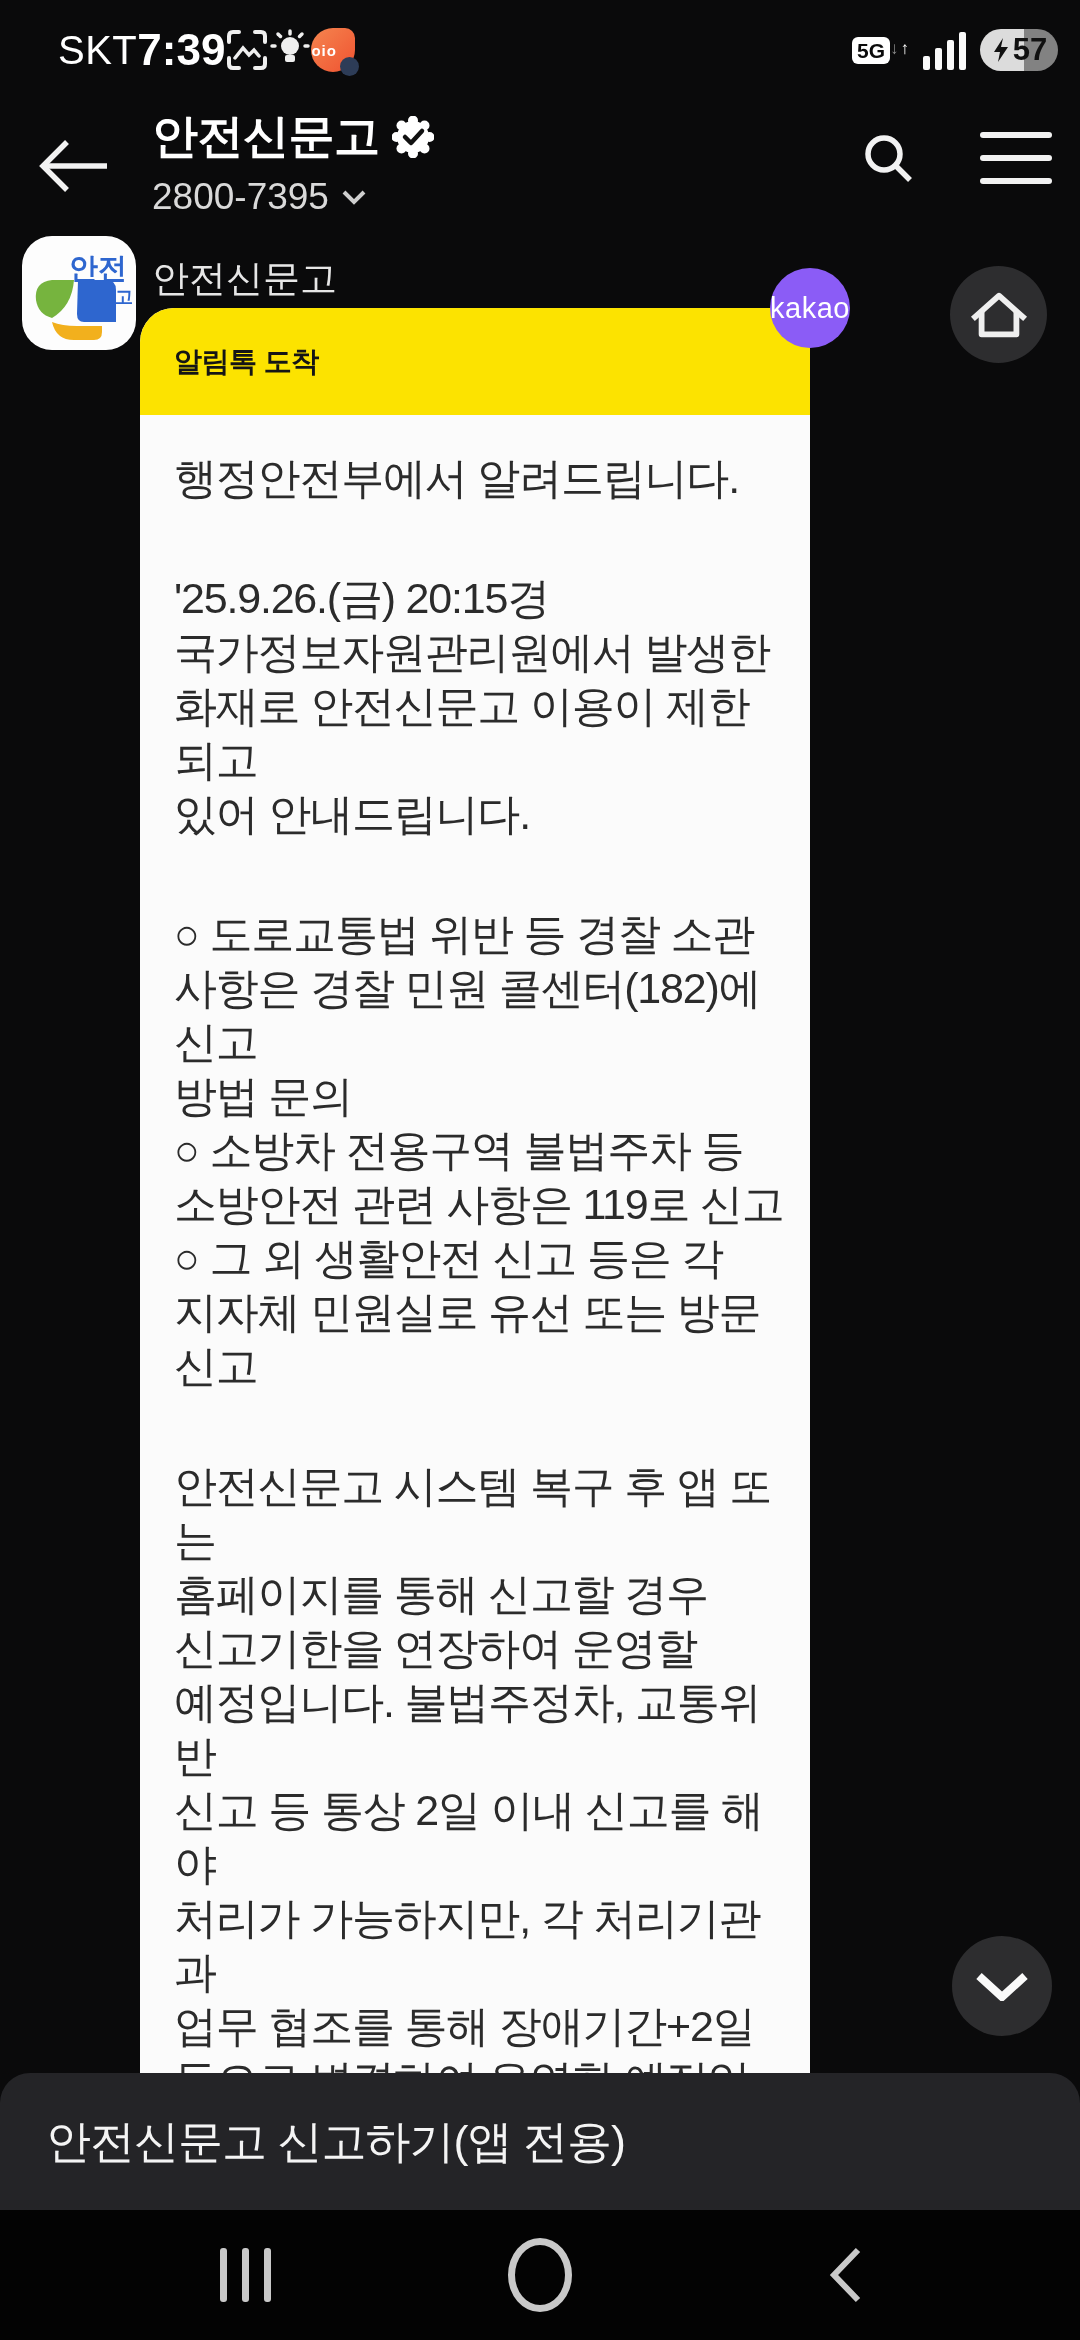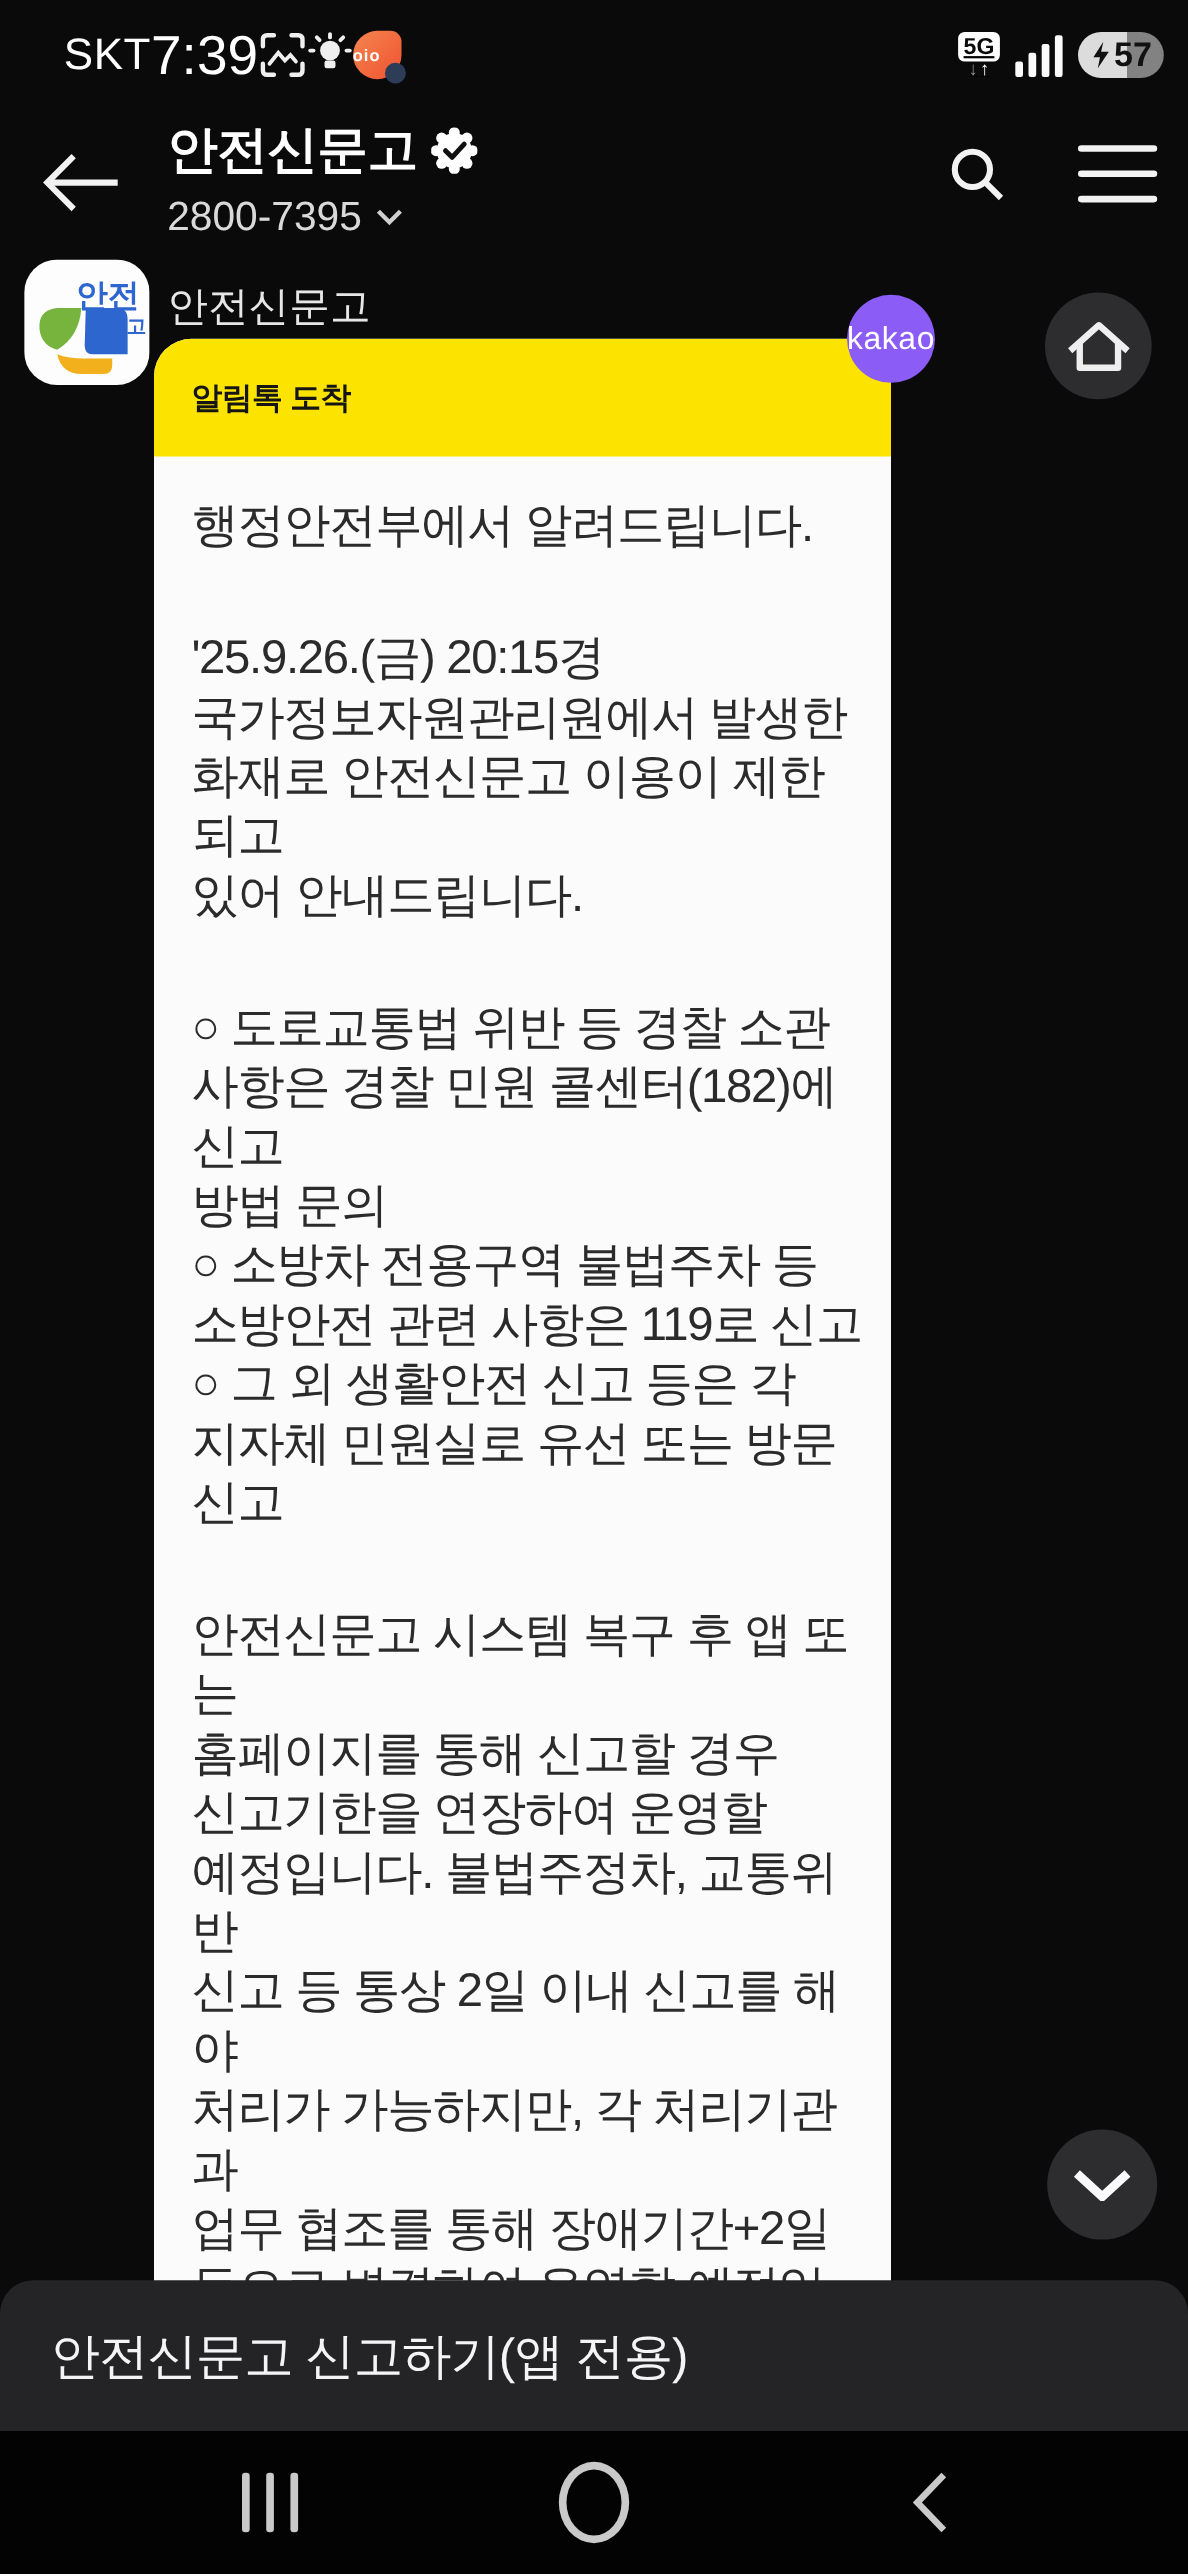--- a/index.html
+++ b/index.html
@@ -5,28 +5,28 @@
   html,body{margin:0;padding:0;background:#000;}
   body{width:1080px;height:2340px;position:relative;overflow:hidden;
        font-family:"Liberation Sans","DejaVu Sans",sans-serif;
        -webkit-font-smoothing:antialiased;}
   .screen{position:absolute;inset:0;background:#0a0a0b;}
 
   
   .status-bar{position:absolute;left:0;top:0;width:1080px;height:100px;display:flex;align-items:center;}
   .sb-left{position:absolute;left:58px;top:0;height:100px;display:flex;align-items:center;}
   .sb-carrier{color:#fff;font-size:40px;font-weight:400;letter-spacing:.5px;}
-  .sb-time{color:#fff;font-size:50px;font-weight:400;}
+  .sb-time{color:#fff;font-size:44px;font-weight:700;}
   .sb-icon{display:flex;align-items:center;justify-content:center;}
   .oio-badge{width:44px;height:44px;border-radius:50% 10px 50% 50%;background:linear-gradient(135deg,#f5854f,#ef5331);
              position:relative;display:flex;align-items:center;justify-content:flex-start;}
   .oio-badge span{color:#fff;font-size:15px;font-weight:700;letter-spacing:1px;}
   .oio-mini{position:absolute;right:-4px;bottom:-4px;width:19px;height:19px;border-radius:50%;background:#2d3c57;}
   .sb-right{position:absolute;right:22px;top:0;height:100px;display:flex;align-items:center;gap:14px;}
-  .net-5g{display:flex;flex-direction:column;align-items:center;text-decoration:underline;}
+  .net-5g{display:flex;align-items:center;}
   .net-5g .box{background:#fff;color:#0a0a0a;font-weight:700;font-size:21px;line-height:27px;
                padding:0 5px;border-radius:6px;}
   .net-arrows{display:flex;gap:2px;margin-top:-2px;}
   .net-arrows span{font-size:17px;line-height:18px;}
   .arr-dn{color:#8d8d8d;} .arr-up{color:#fff;}
   .sig{display:flex;align-items:flex-end;gap:5px;height:40px;}
   .sig i{display:block;width:7px;background:#fafafa;border-radius:2px;}
   .battery-pill{width:78px;height:42px;border-radius:21px;
       background:linear-gradient(90deg,#dcdcdc 57%,#828282 57%);
       display:flex;align-items:center;justify-content:center;gap:2px;}

